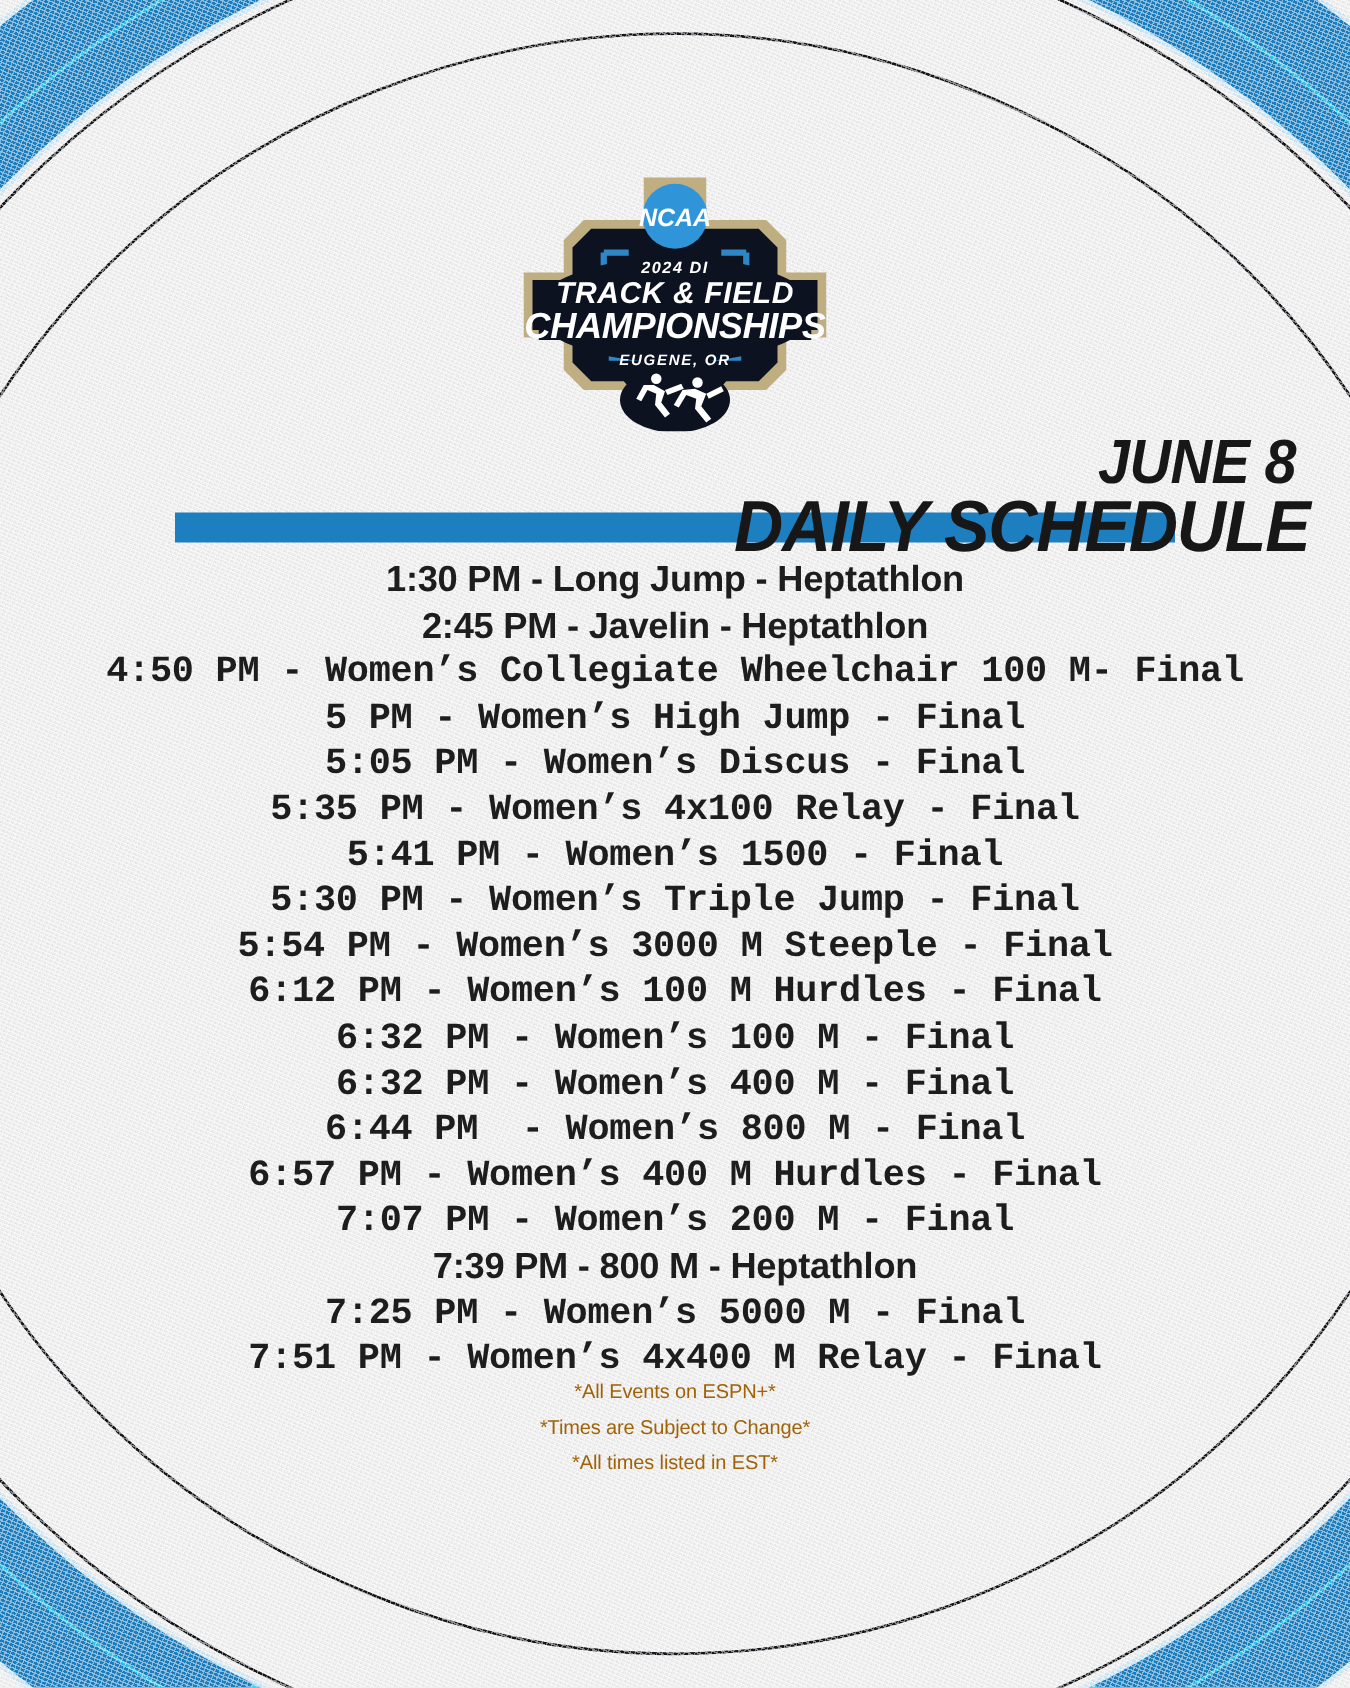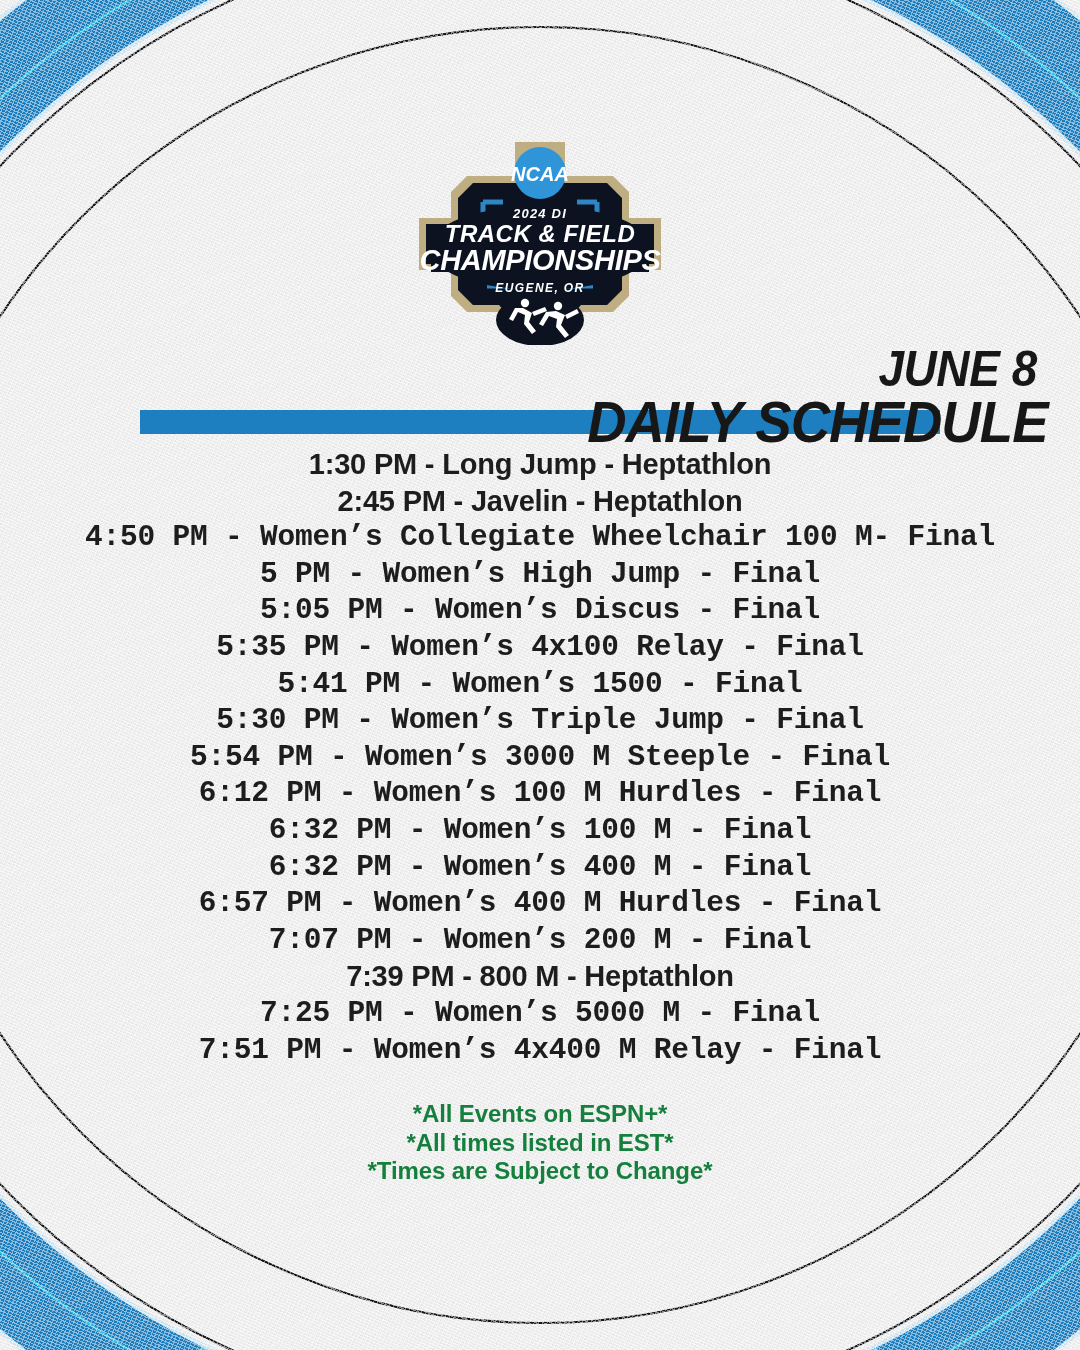--- a/index.html
+++ b/index.html
@@ -62,21 +62,21 @@
     letter-spacing:-0.2px;white-space:pre;
   }
   .evt.b{font-weight:bold;font-size:29.5px;font-family:Liberation Mono, monospace;}
   .evt.r{font-weight:bold;}
 
   
   #notes{
     position:absolute;left:0;right:0;top:1100px;text-align:center;
   }
   .note{
-    font-size:24px;font-weight:bold;line-height:28.5px;color:#15803d;
+    font-size:16px;font-weight:normal;line-height:28.5px;color:#a16207;
     letter-spacing:-0.1px;
   }
 </style>
 </head>
 <body>
 
 <div id="bg">
   <svg width="1080" height="1350" viewBox="0 0 1080 1350">
     <defs>
       <pattern id="dotpat" x="0" y="0" width="28" height="28" patternUnits="userSpaceOnUse">
@@ -181,26 +181,27 @@
       <div class="evt b">4:50 PM - Women’s Collegiate Wheelchair 100 M- Final</div>
       <div class="evt b">5 PM - Women’s High Jump - Final</div>
       <div class="evt b">5:05 PM - Women’s Discus - Final</div>
       <div class="evt b">5:35 PM - Women’s 4x100 Relay - Final</div>
       <div class="evt b">5:41 PM - Women’s 1500 - Final</div>
       <div class="evt b">5:30 PM - Women’s Triple Jump - Final</div>
       <div class="evt b">5:54 PM - Women’s 3000 M Steeple - Final</div>
       <div class="evt b">6:12 PM - Women’s 100 M Hurdles - Final</div>
       <div class="evt b">6:32 PM - Women’s 100 M - Final</div>
       <div class="evt b">6:32 PM - Women’s 400 M - Final</div>
+      <div class="evt b">6:44 PM  - Women’s 800 M - Final</div>
       <div class="evt b">6:57 PM - Women’s 400 M Hurdles - Final</div>
       <div class="evt b">7:07 PM - Women’s 200 M - Final</div>
       <div class="evt r">7:39 PM - 800 M - Heptathlon</div>
       <div class="evt b">7:25 PM - Women’s 5000 M - Final</div>
       <div class="evt b">7:51 PM - Women’s 4x400 M Relay - Final</div>
     </div>
 
   <div id="notes">
       <div class="note">*All Events on ESPN+*</div>
+      <div class="note">*Times are Subject to Change*</div>
       <div class="note">*All times listed in EST*</div>
-      <div class="note">*Times are Subject to Change*</div>
     </div>
 
 </div>
 
 </body></html>

